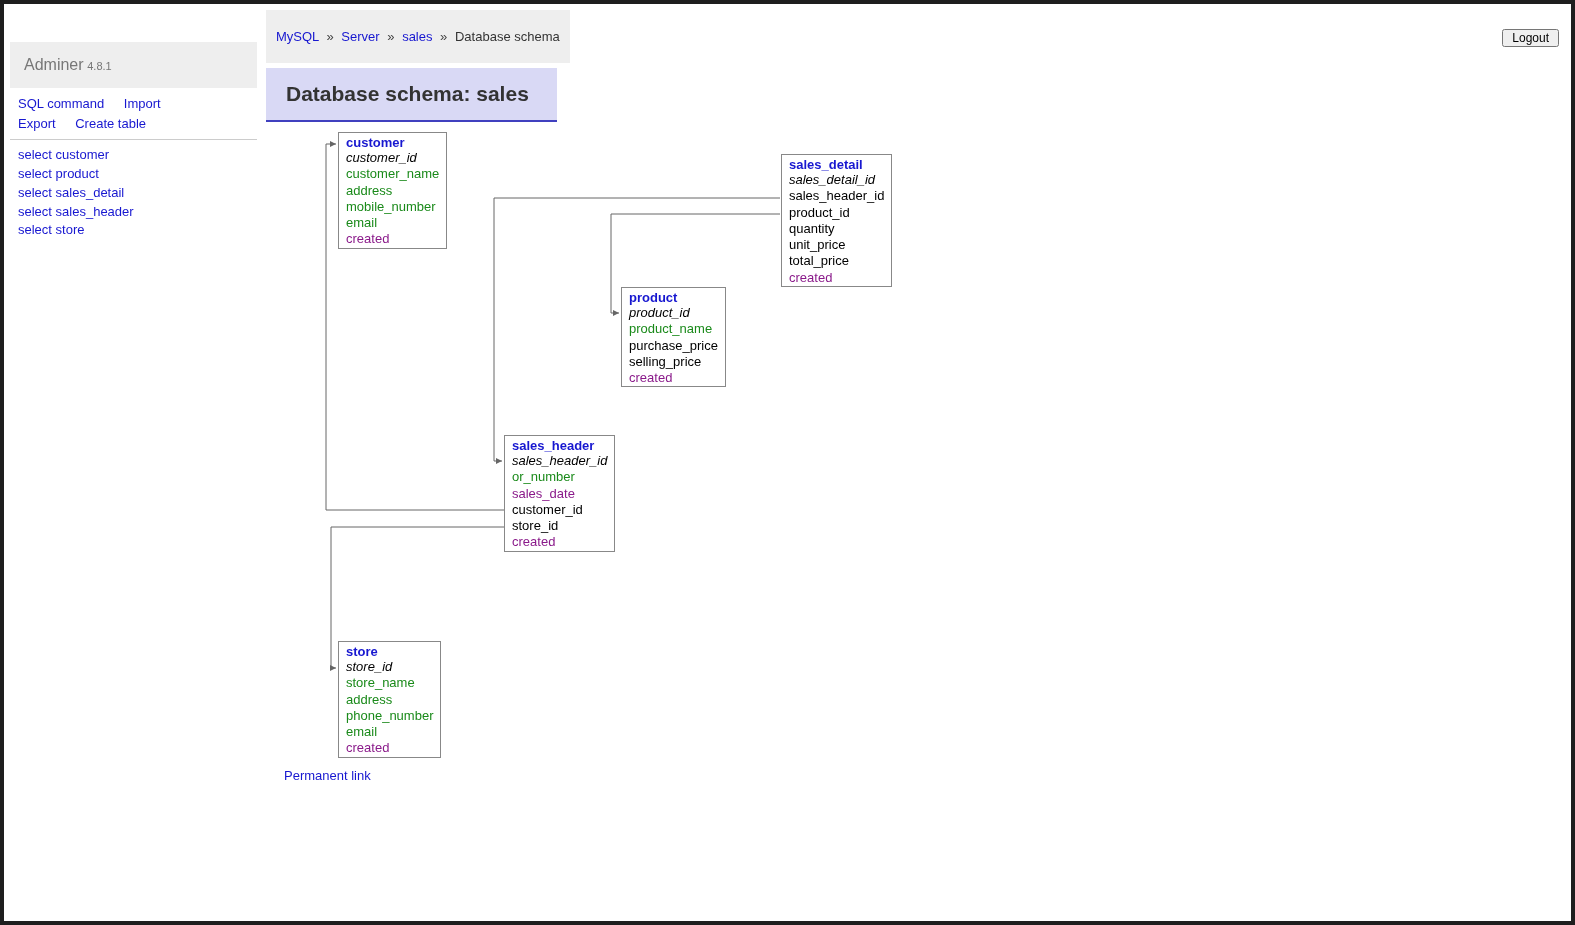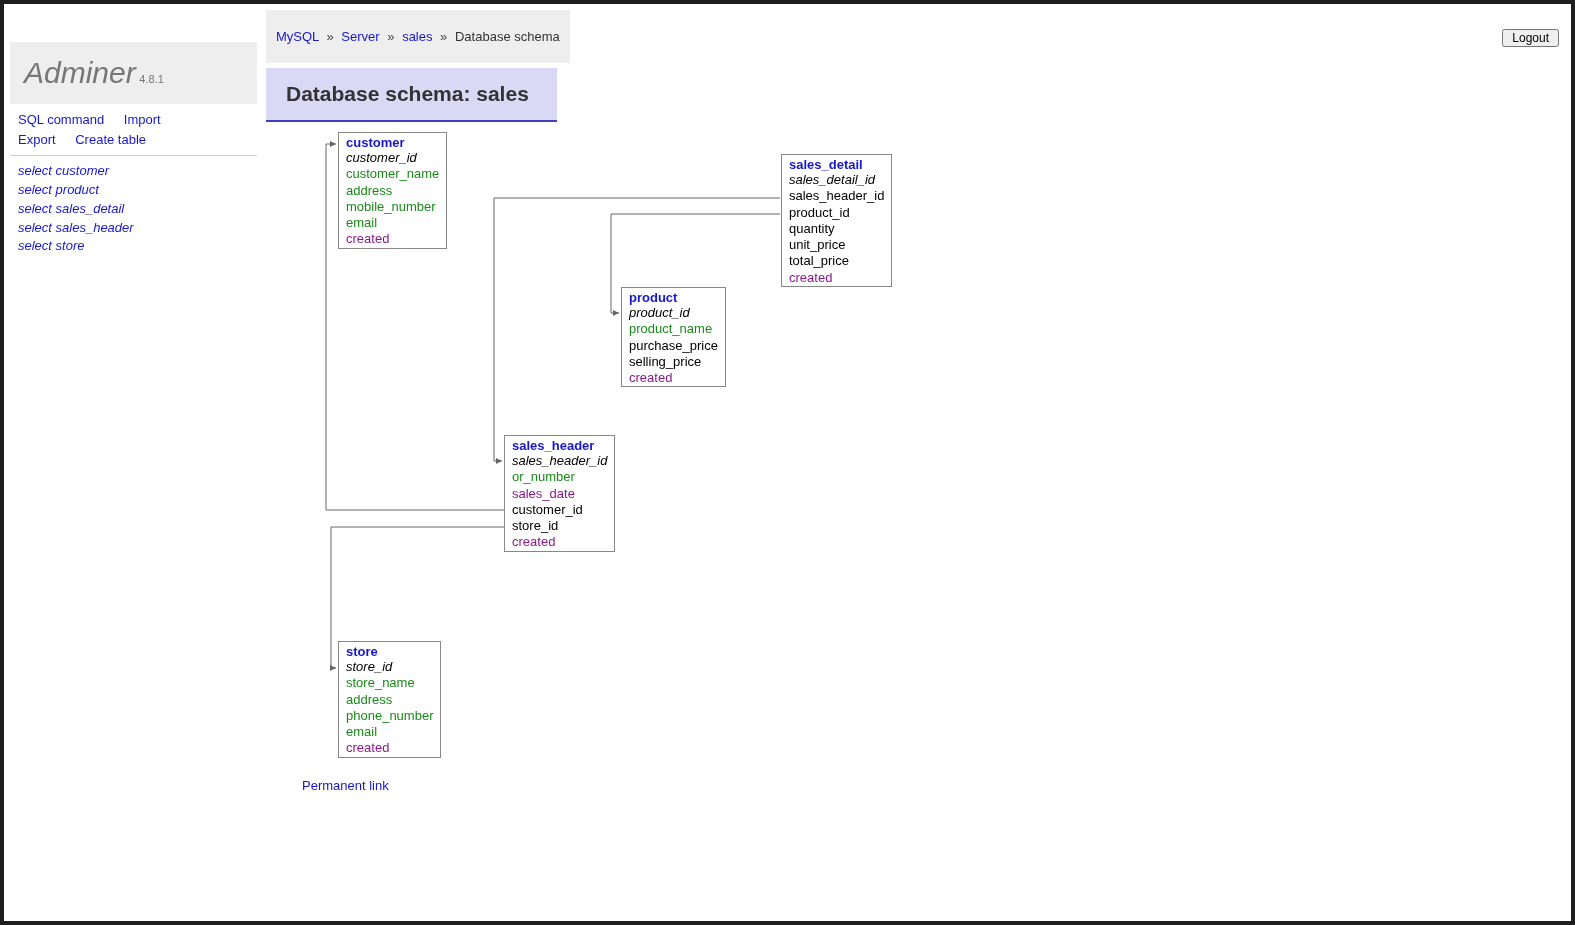--- a/index.html
+++ b/index.html
@@ -3,29 +3,29 @@
 <meta charset="utf-8">
 <style>
   * { box-sizing: border-box; }
   html, body { margin:0; padding:0; font-family: Verdana, Arial, sans-serif; font-size:13px; background:#fff; color:#000; }
   body { border:4px solid #1e1e1e; width:1575px; height:925px; position:relative; overflow:hidden;}
   a { color:#1717d0; text-decoration:none; cursor:pointer;}
   
   
   #sidebar { position:absolute; left:6px; top:38px; width:247px; }
   #logo-block { background:#eee; padding:14px 14px 14px 14px; }
-  #logo-block .name { font-style:italic; color:#777; font-size:30px; font-weight:normal;}
+  #logo-block .name { color:#777; font-size:16px; font-weight:normal;}
   #logo-block .ver  { color:#777; font-size:11px; margin-left:0;}
   #db-row { padding:8px 8px 6px 8px; border-bottom:1px solid #ccc; margin-top:2px;}
   #db-row label { font-weight:bold; }
   #db-row select { font-size:13px; min-width:130px;}
   #tools { padding:6px 8px 6px 8px; border-bottom:1px solid #ccc; line-height:1.5;}
   #tools a { margin-right:16px; display:inline-block;}
   #tables { padding:6px 8px; line-height:1.45;}
-  #tables a { display:block;font-style:italic;}
+  #tables a { display:block;}
   
   
   #crumbs-wrap { position:absolute; left:262px; right:10px; top:6px;}
   #crumbs { background:#eee; display:inline-block; padding:19px 10px; }
   #crumbs .sep { color:#444; padding:0 4px;}
   #crumbs .current { color:#333; }
   #logout { position:absolute; right:2px; top:2px; }
   #logout input{ font-size:12px; padding:0 8px;margin-top:17px;}
   
   
@@ -37,21 +37,21 @@
   .tbl .tname { color:#1717d0; font-weight:bold; padding:2px 7px 0 7px; cursor:pointer;}
   .tbl .col { padding:0 7px; line-height:1.25; white-space:nowrap;}
   .pk   { font-style:italic; }
   .uniq { color:#1a8a1a; }
   .dt   { color:#8a1a8a; }
   
   .arrow-svg { position:absolute; overflow:visible; pointer-events:none;}
   .arrow-svg line, .arrow-svg path { stroke:#666; stroke-width:1; fill:none;}
   .arrow-head { fill:#666; stroke:none;}
   
-  #perm { position:absolute; left:18px; bottom:118px;margin-left:18px;}
+  #perm { position:absolute; left:18px; bottom:128px;}
   #perm a { color:#1717d0; }
 </style>
 </head>
 <body>
 
 <div id="crumbs-wrap">
   <div id="crumbs">
     <a>MySQL</a>
     <span class="sep">»</span>
     <a>Server</a>

